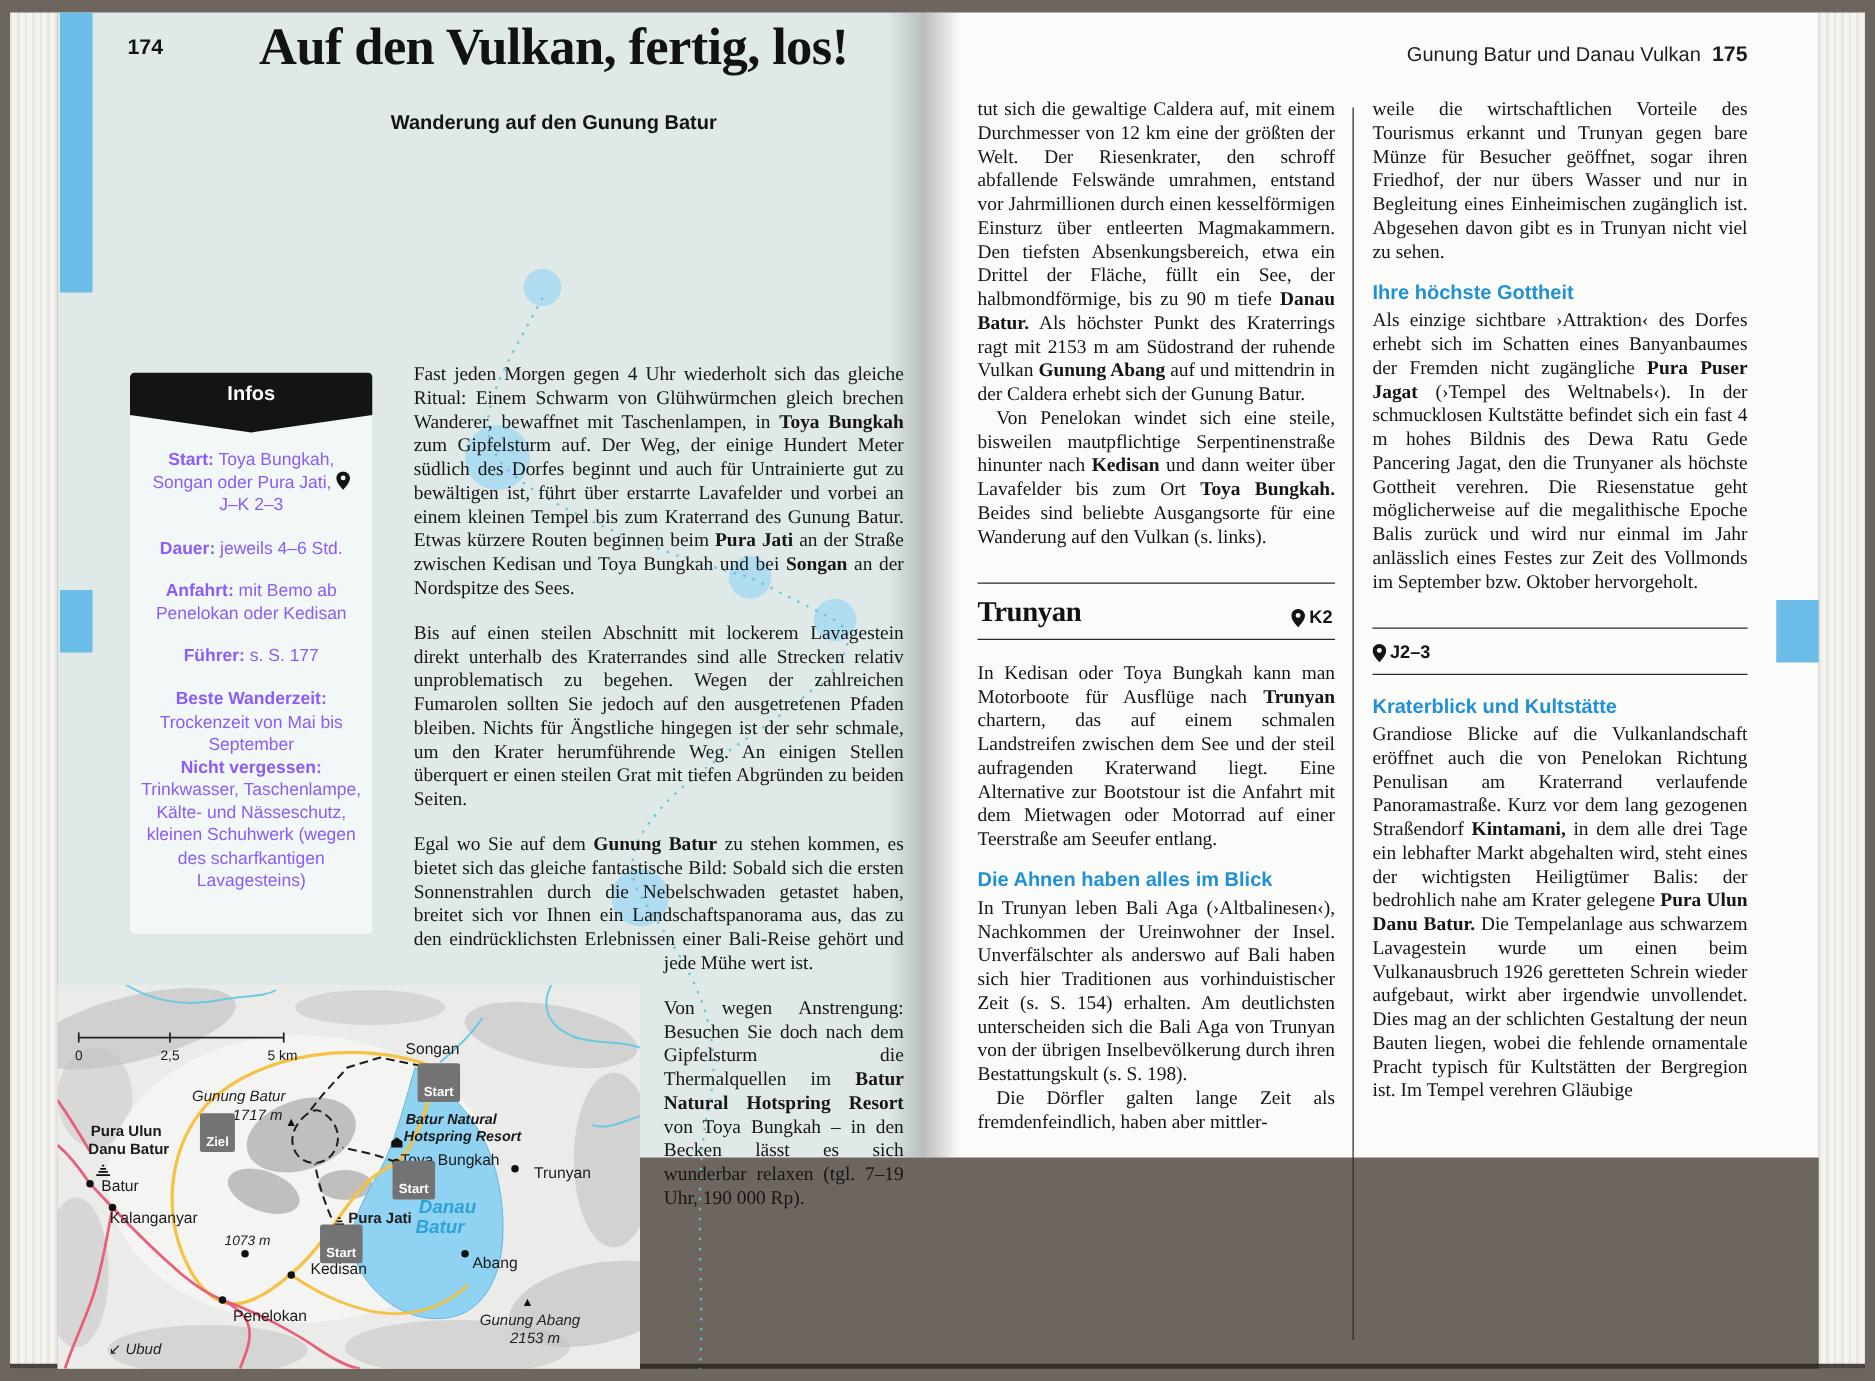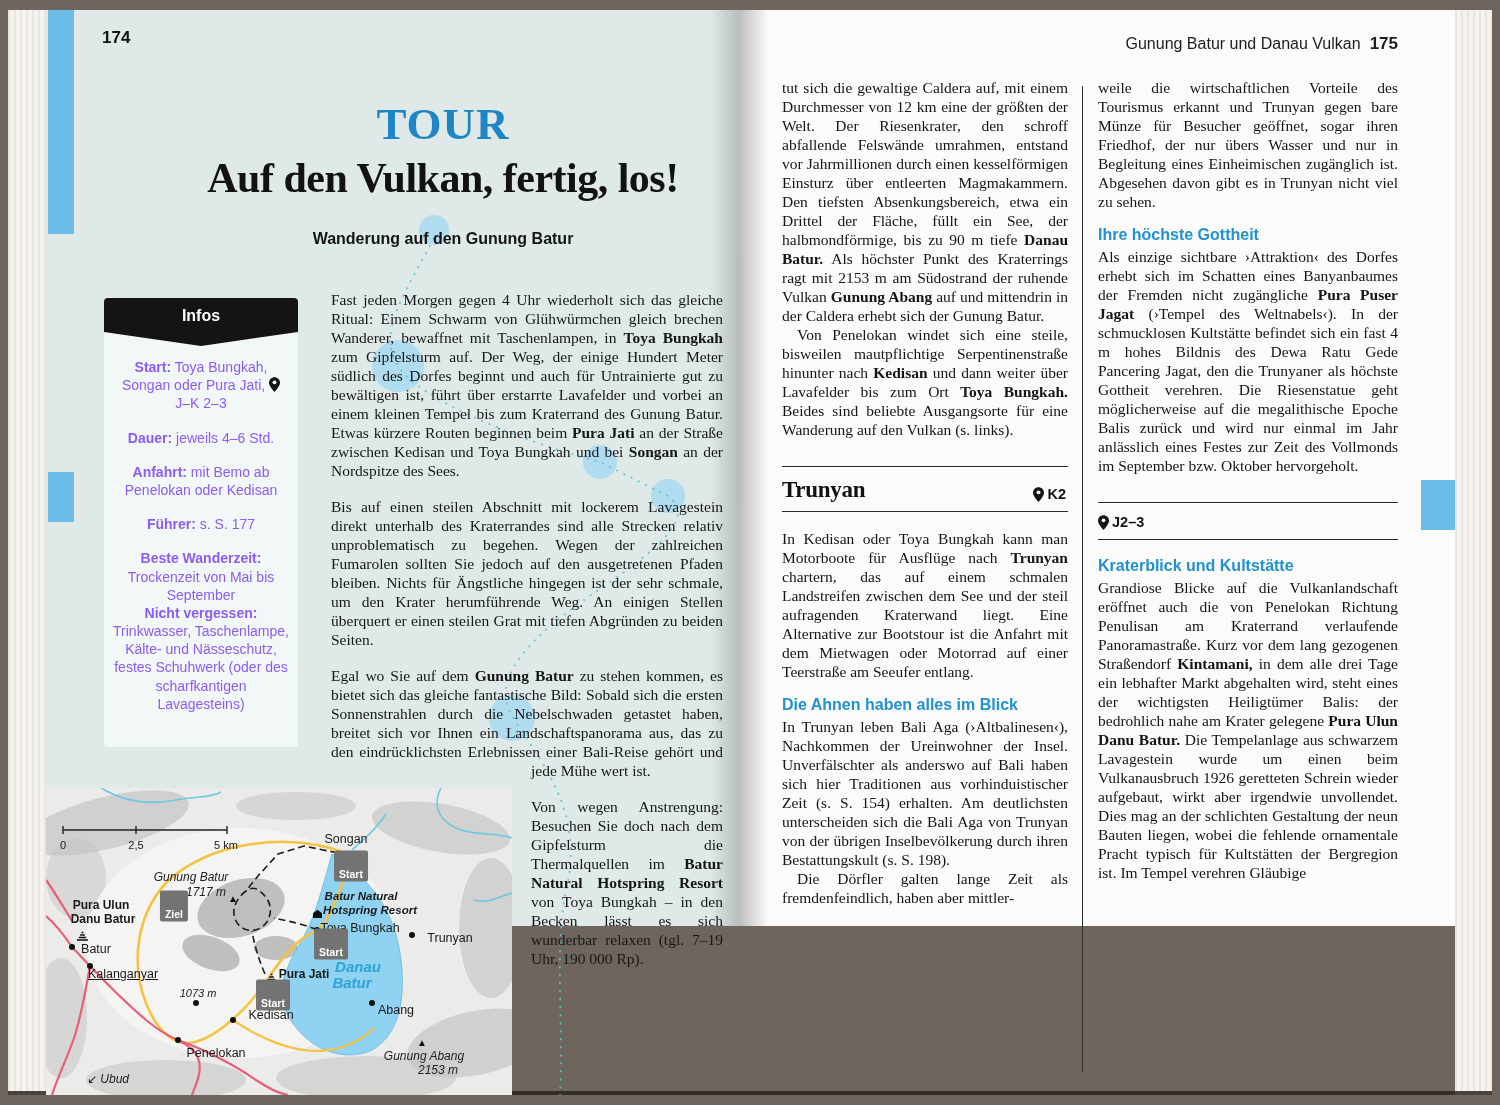--- a/index.html
+++ b/index.html
@@ -98,37 +98,36 @@
       <circle cx="352" cy="356" r="26" fill="#a8d9f1" opacity=".85"></circle>
       <circle cx="554" cy="452" r="17" fill="#a8d9f1" opacity=".85"></circle>
       <circle cx="622" cy="486" r="17" fill="#a8d9f1" opacity=".85"></circle>
       <circle cx="466" cy="708" r="23" fill="#a8d9f1" opacity=".85"></circle>
       <path d="M388,228 C 360,282 330,322 352,356 C 372,388 470,430 554,452 L 622,486 C 652,506 610,540 560,575 C 500,615 440,662 466,706 C 492,748 540,800 520,880 C 508,940 518,1020 514,1085" fill="none" stroke="#5fc0d6" stroke-width="1.8" stroke-dasharray="2 6" opacity=".9"></path>
     </svg>
 
     <div class="pnum">174</div>
 
     <div class="lhead">
-      <div class="kicker">TOUR</div>
       <div class="ltitle">Auf den Vulkan, fertig, los!</div>
       <div class="lsub">Wanderung auf den Gunung Batur</div>
     </div>
 
     <div class="infobox">
       <div class="info-head">Infos</div>
       <div class="info-body" id="info-entries">
           <p><b>Start:</b><span> Toya Bungkah, Songan oder Pura Jati, </span><span class="pin-ic"><svg width="11" height="15" viewBox="0 0 12 16">
                 <path d="M6,0 C2.7,0 0,2.7 0,6 c0,4.2 6,10 6,10 s6,-5.8 6,-10 C12,2.7 9.3,0 6,0 Z" fill="#141414"></path>
                 <circle cx="6" cy="5.6" r="2.1" fill="#fff"></circle>
               </svg></span><span> J–K 2–3</span></p>
           <p><b>Dauer:</b><span> jeweils 4–6 Std.</span></p>
           <p><b>Anfahrt:</b><span> mit Bemo ab Penelokan oder Kedisan</span></p>
           <p><b>Führer:</b><span> s. S. 177</span></p>
           <p><b>Beste Wanderzeit:</b><span> Trockenzeit von Mai bis September</span></p>
-          <p class="tight"><b>Nicht vergessen:</b><span> Trinkwasser, Taschenlampe, Kälte- und Nässeschutz, festes Schuhwerk (oder des scharfkantigen Lavagesteins)</span></p>
+          <p class="tight"><b>Nicht vergessen:</b><span> Trinkwasser, Taschenlampe, Kälte- und Nässeschutz, kleinen Schuhwerk (wegen des scharfkantigen Lavagesteins)</span></p>
         </div>
     </div>
 
     <div class="lcol" id="left-col">
       <div class="sp1"></div>
       <div class="sp2"></div>
     <p><span>Fast jeden Morgen gegen 4 Uhr wiederholt sich das gleiche Ritual: Einem Schwarm von Glühwürmchen gleich brechen Wanderer, bewaffnet mit Taschenlampen, in </span><b>Toya Bungkah</b><span> zum Gipfelsturm auf. Der Weg, der einige Hundert Meter südlich des Dorfes beginnt und auch für Untrainierte gut zu bewältigen ist, führt über erstarrte Lavafelder und vorbei an einem kleinen Tempel bis zum Kraterrand des Gunung Batur. Etwas kürzere Routen beginnen beim </span><b>Pura Jati</b><span> an der Straße zwischen Kedisan und Toya Bungkah und bei </span><b>Songan</b><span> an der Nordspitze des Sees.</span></p>
         <p><span>Bis auf einen steilen Abschnitt mit lockerem Lavagestein direkt unterhalb des Kraterrandes sind alle Strecken relativ unproblematisch zu begehen. Wegen der zahlreichen Fumarolen sollten Sie jedoch auf den ausgetretenen Pfaden bleiben. Nichts für Ängstliche hingegen ist der sehr schmale, um den Krater herumführende Weg. An einigen Stellen überquert er einen steilen Grat mit tiefen Abgründen zu beiden Seiten.</span></p>
         <p><span>Egal wo Sie auf dem </span><b>Gunung Batur</b><span> zu stehen kommen, es bietet sich das gleiche fantastische Bild: Sobald sich die ersten Sonnenstrahlen durch die Nebelschwaden getastet haben, breitet sich vor Ihnen ein Landschaftspanorama aus, das zu den eindrücklichsten Erlebnissen einer Bali-Reise gehört und jede Mühe wert ist.</span></p>
         <p><span>Von wegen Anstrengung: Besuchen Sie doch nach dem Gipfelsturm die Thermalquellen im </span><b>Batur Natural Hotspring Resort</b><span> von Toya Bungkah – in den Becken lässt es sich wunderbar relaxen (tgl. 7–19 Uhr, 190 000 Rp).</span></p>
@@ -219,30 +218,30 @@
           <span class="mlabel place" style="left: 300px; top: 51px;">Songan</span>
           <span class="mlabel peak" style="left: 145px; top: 89px;">Gunung Batur</span>
           <span class="mlabel peak" style="left: 160px; top: 104px;">1717 m</span>
           <span class="mlabel placeb" style="left: 55px; top: 117px;">Pura Ulun</span>
           <span class="mlabel placeb" style="left: 57px; top: 131px;">Danu Batur</span>
           <span class="mlabel resort" style="left: 315px; top: 108px;">Batur Natural</span>
           <span class="mlabel resort" style="left: 324px; top: 122px;">Hotspring Resort</span>
           <span class="mlabel place" style="left: 314px; top: 140px;">Toya Bungkah</span>
           <span class="mlabel place" style="left: 404px; top: 150px;">Trunyan</span>
           <span class="mlabel place" style="left: 50px; top: 161px;">Batur</span>
-          <span class="mlabel place" style="left: 77px; top: 186px; text-decoration: underline;">Kalanganyar</span>
+          <span class="mlabel place" style="left: 77px; top: 186px;">Kalanganyar</span>
           <span class="mlabel water" style="left: 312px; top: 178px;">Danau</span>
           <span class="mlabel water" style="left: 306px; top: 194px;">Batur</span>
           <span class="mlabel placeb" style="left: 258px; top: 186px;">Pura Jati</span>
           <span class="mlabel peak sm" style="left: 152px; top: 205px;">1073 m</span>
           <span class="mlabel place" style="left: 225px; top: 227px;">Kedisan</span>
           <span class="mlabel place" style="left: 350px; top: 222px;">Abang</span>
           <span class="mlabel place" style="left: 170px; top: 265px;">Penelokan</span>
           <span class="mlabel peak" style="left: 378px; top: 268px;">Gunung Abang</span>
-          <span class="mlabel peak" style="left: 382px; top: 282px; margin-left: 10px;">2153 m</span>
+          <span class="mlabel peak" style="left: 382px; top: 282px;">2153 m</span>
           <span class="mlabel peak arrow-label" style="left: 62px; top: 291px;">↙ Ubud</span>
           <span class="mlabel place sm" style="left: 17px; top: 57px;">0</span>
           <span class="mlabel place sm" style="left: 90px; top: 57px;">2,5</span>
           <span class="mlabel place sm" style="left: 180px; top: 57px;">5 km</span>
           <span class="mbadge" style="left: 305px; top: 78px;">Start</span>
           <span class="mbadge" style="left: 128px; top: 118px;">Ziel</span>
           <span class="mbadge" style="left: 285px; top: 156px;">Start</span>
           <span class="mbadge" style="left: 227px; top: 207px;">Start</span>
         </div>
     </div>

